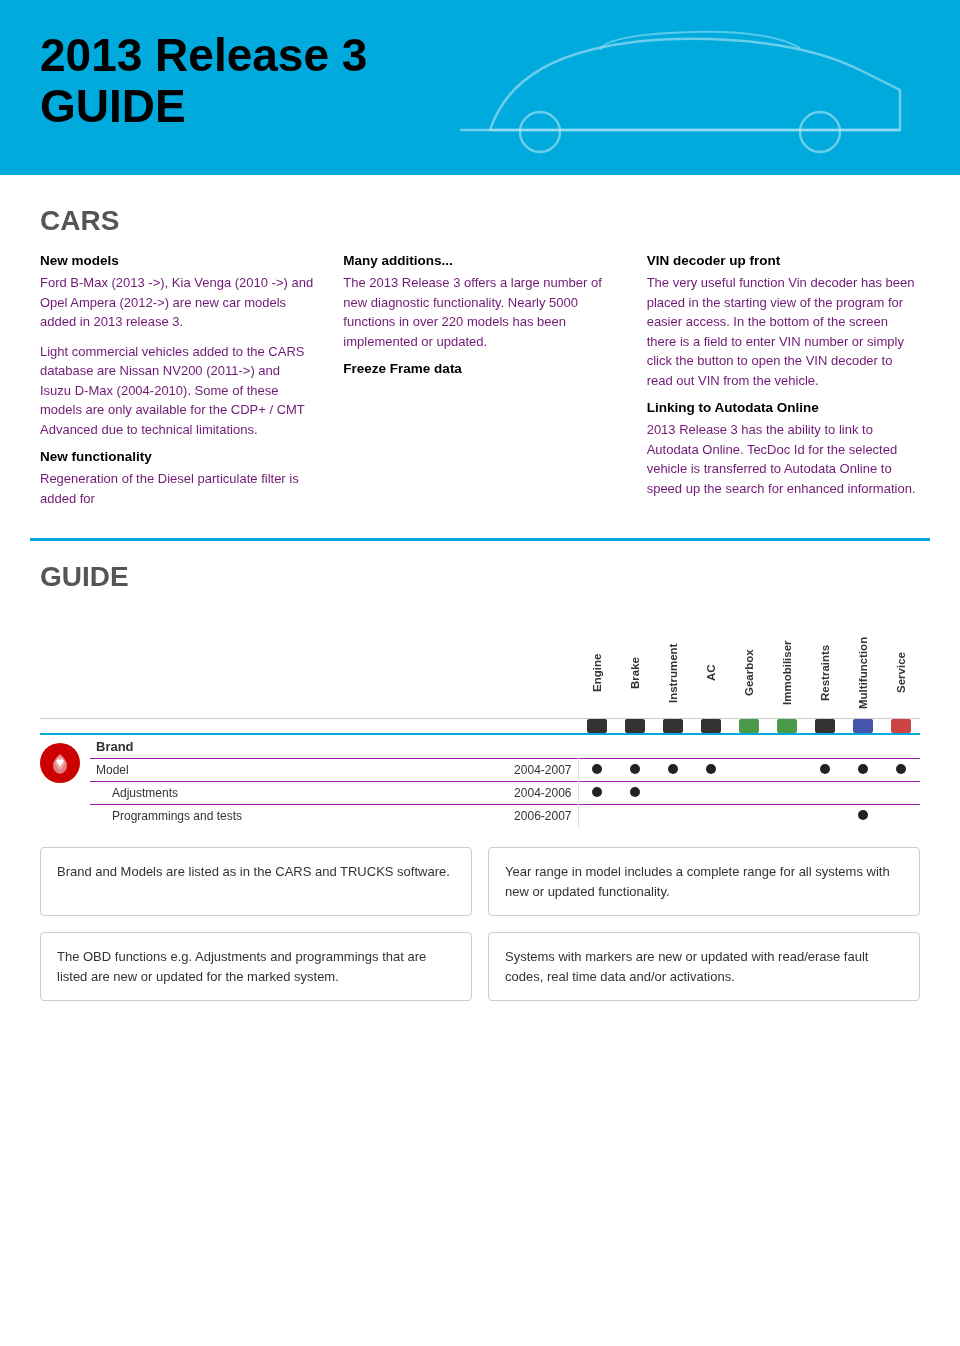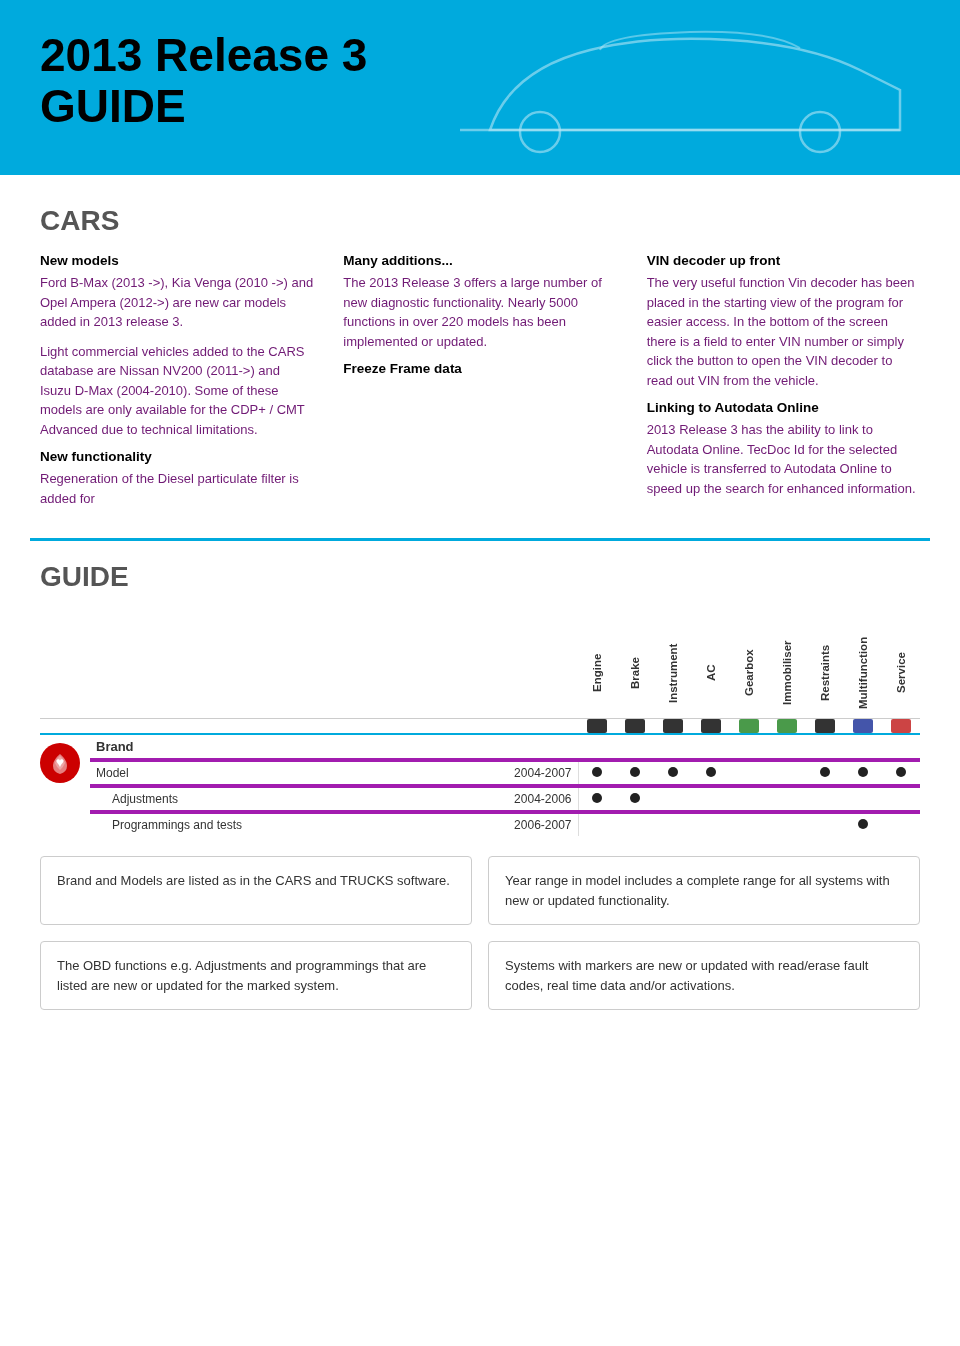--- a/index.html
+++ b/index.html
@@ -161,21 +161,21 @@
       text-align: center;
       width: 38px;
     }
     .td-label {
       padding: 4px 6px;
     }
     .sub-indent {
       padding-left: 22px;
     }
     tbody tr {
-      border-top: 4px solid #a21caf;
+      border-top: 1px solid #a21caf;
     }
     .brand-icon-cell {
       width: 50px;
       vertical-align: top;
       padding-top: 8px;
     }
   </style>
 </head>
 <body>
 

